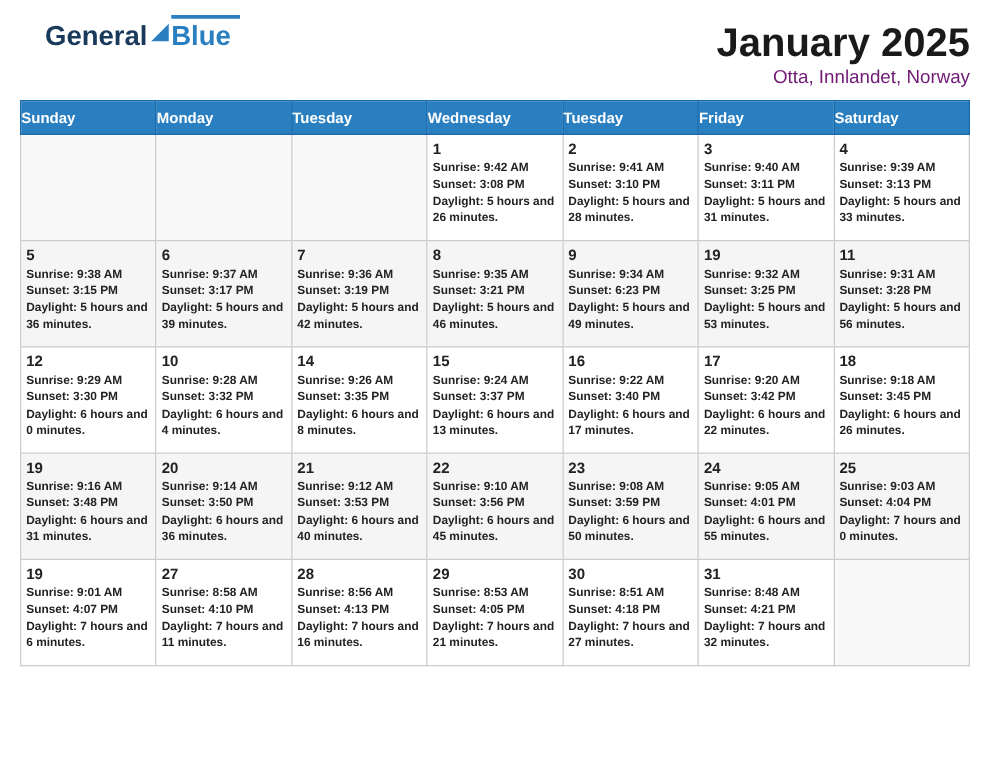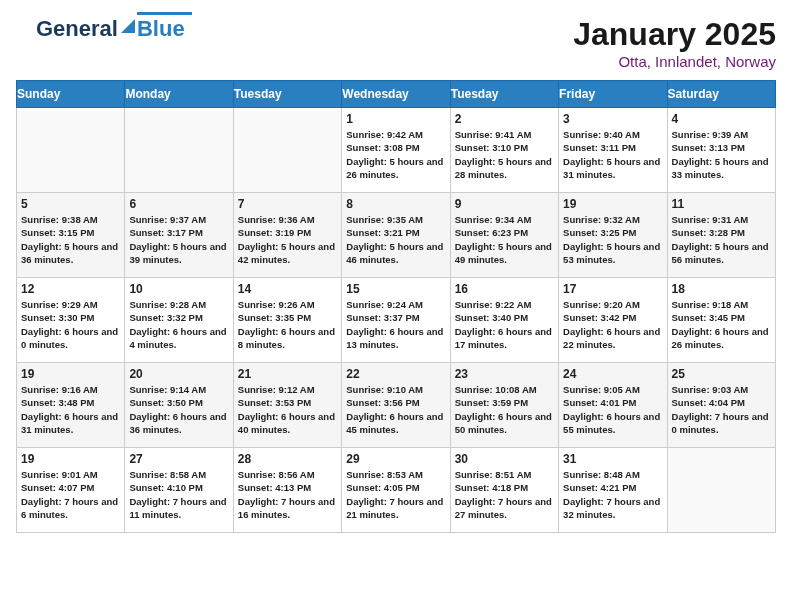--- a/index.html
+++ b/index.html
@@ -249,21 +249,21 @@
 Daylight: 6 hours and 40 minutes.</div>
         </td>
         <td>
           <span class="day-num">22</span>
           <div class="day-info">Sunrise: 9:10 AM
 Sunset: 3:56 PM
 Daylight: 6 hours and 45 minutes.</div>
         </td>
         <td>
           <span class="day-num">23</span>
-          <div class="day-info">Sunrise: 10:08 AM
+          <div class="day-info">Sunrise: 9:08 AM
 Sunset: 3:59 PM
 Daylight: 6 hours and 50 minutes.</div>
         </td>
         <td>
           <span class="day-num">24</span>
           <div class="day-info">Sunrise: 9:05 AM
 Sunset: 4:01 PM
 Daylight: 6 hours and 55 minutes.</div>
         </td>
         <td>

